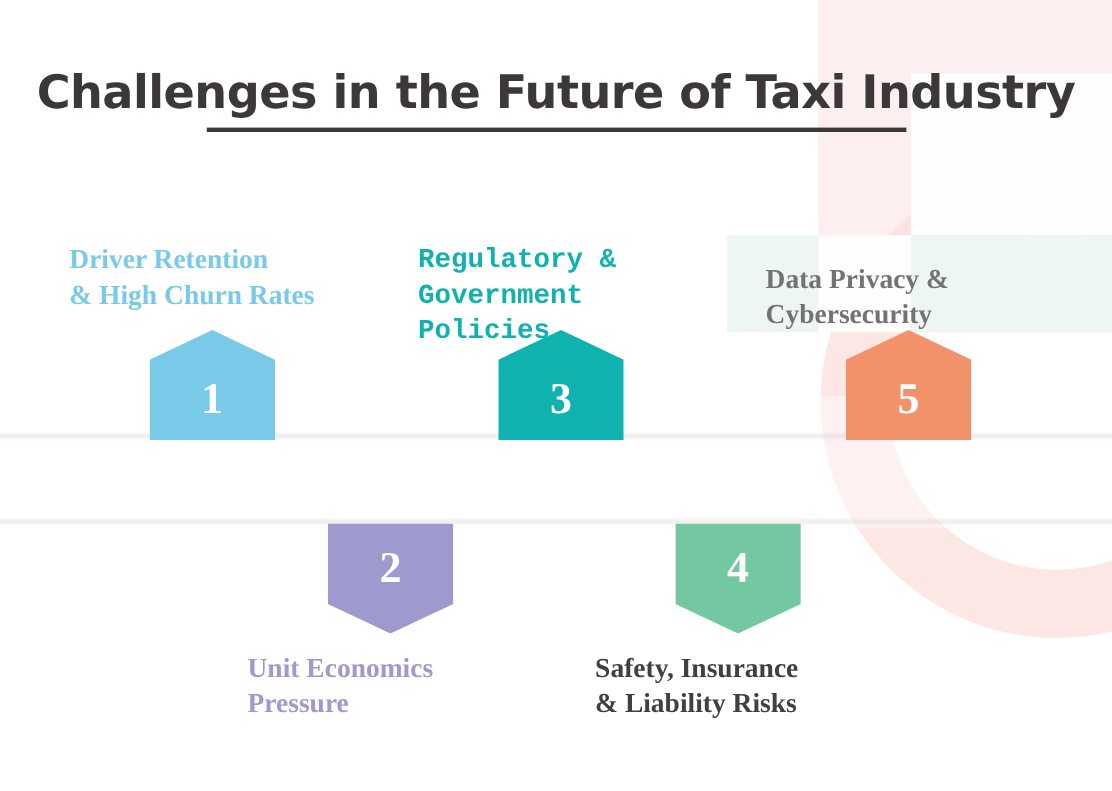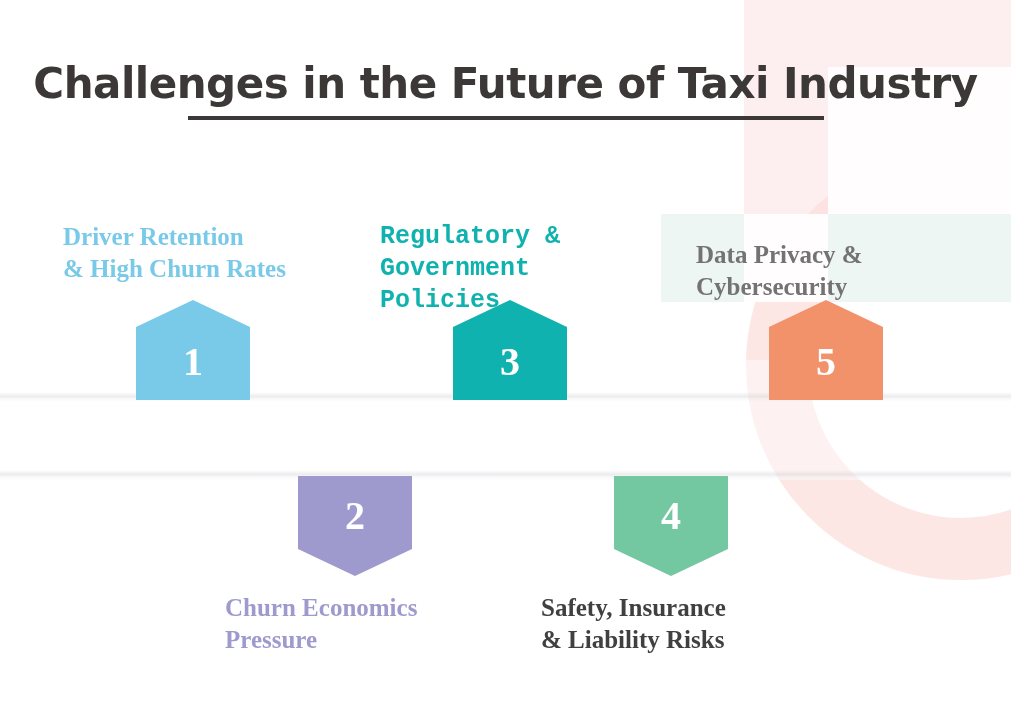--- a/index.html
+++ b/index.html
@@ -205,21 +205,21 @@
     </div>
   </div>
 
   <div class="item">
     <div class="pent" style="left:298px; top:476px;">
       <svg viewBox="0 0 114 100">
         <polygon points="0,0 114,0 114,73 57,100 0,73" fill="#9e9acd"></polygon>
       </svg>
       <div class="num num-down">2</div>
     </div>
-    <div class="label" style="left: 225px; top: 592px; width: 260px; color: rgb(158, 154, 205);">Churn Economics
+    <div class="label" style="left: 225px; top: 592px; width: 260px; color: rgb(158, 154, 205);">Unit Economics
 Pressure</div>
   </div>
 
   <div class="item">
     <div class="label" style="left: 380px; top: 221px; width: 260px; color: rgb(15, 178, 174); font-family: Liberation Mono, monospace;">Regulatory &amp;
 Government Policies</div>
     <div class="pent" style="left:453px; top:300px;">
       <svg viewBox="0 0 114 100">
         <polygon points="57,0 114,27 114,100 0,100 0,27" fill="#0fb2ae"></polygon>
       </svg>

